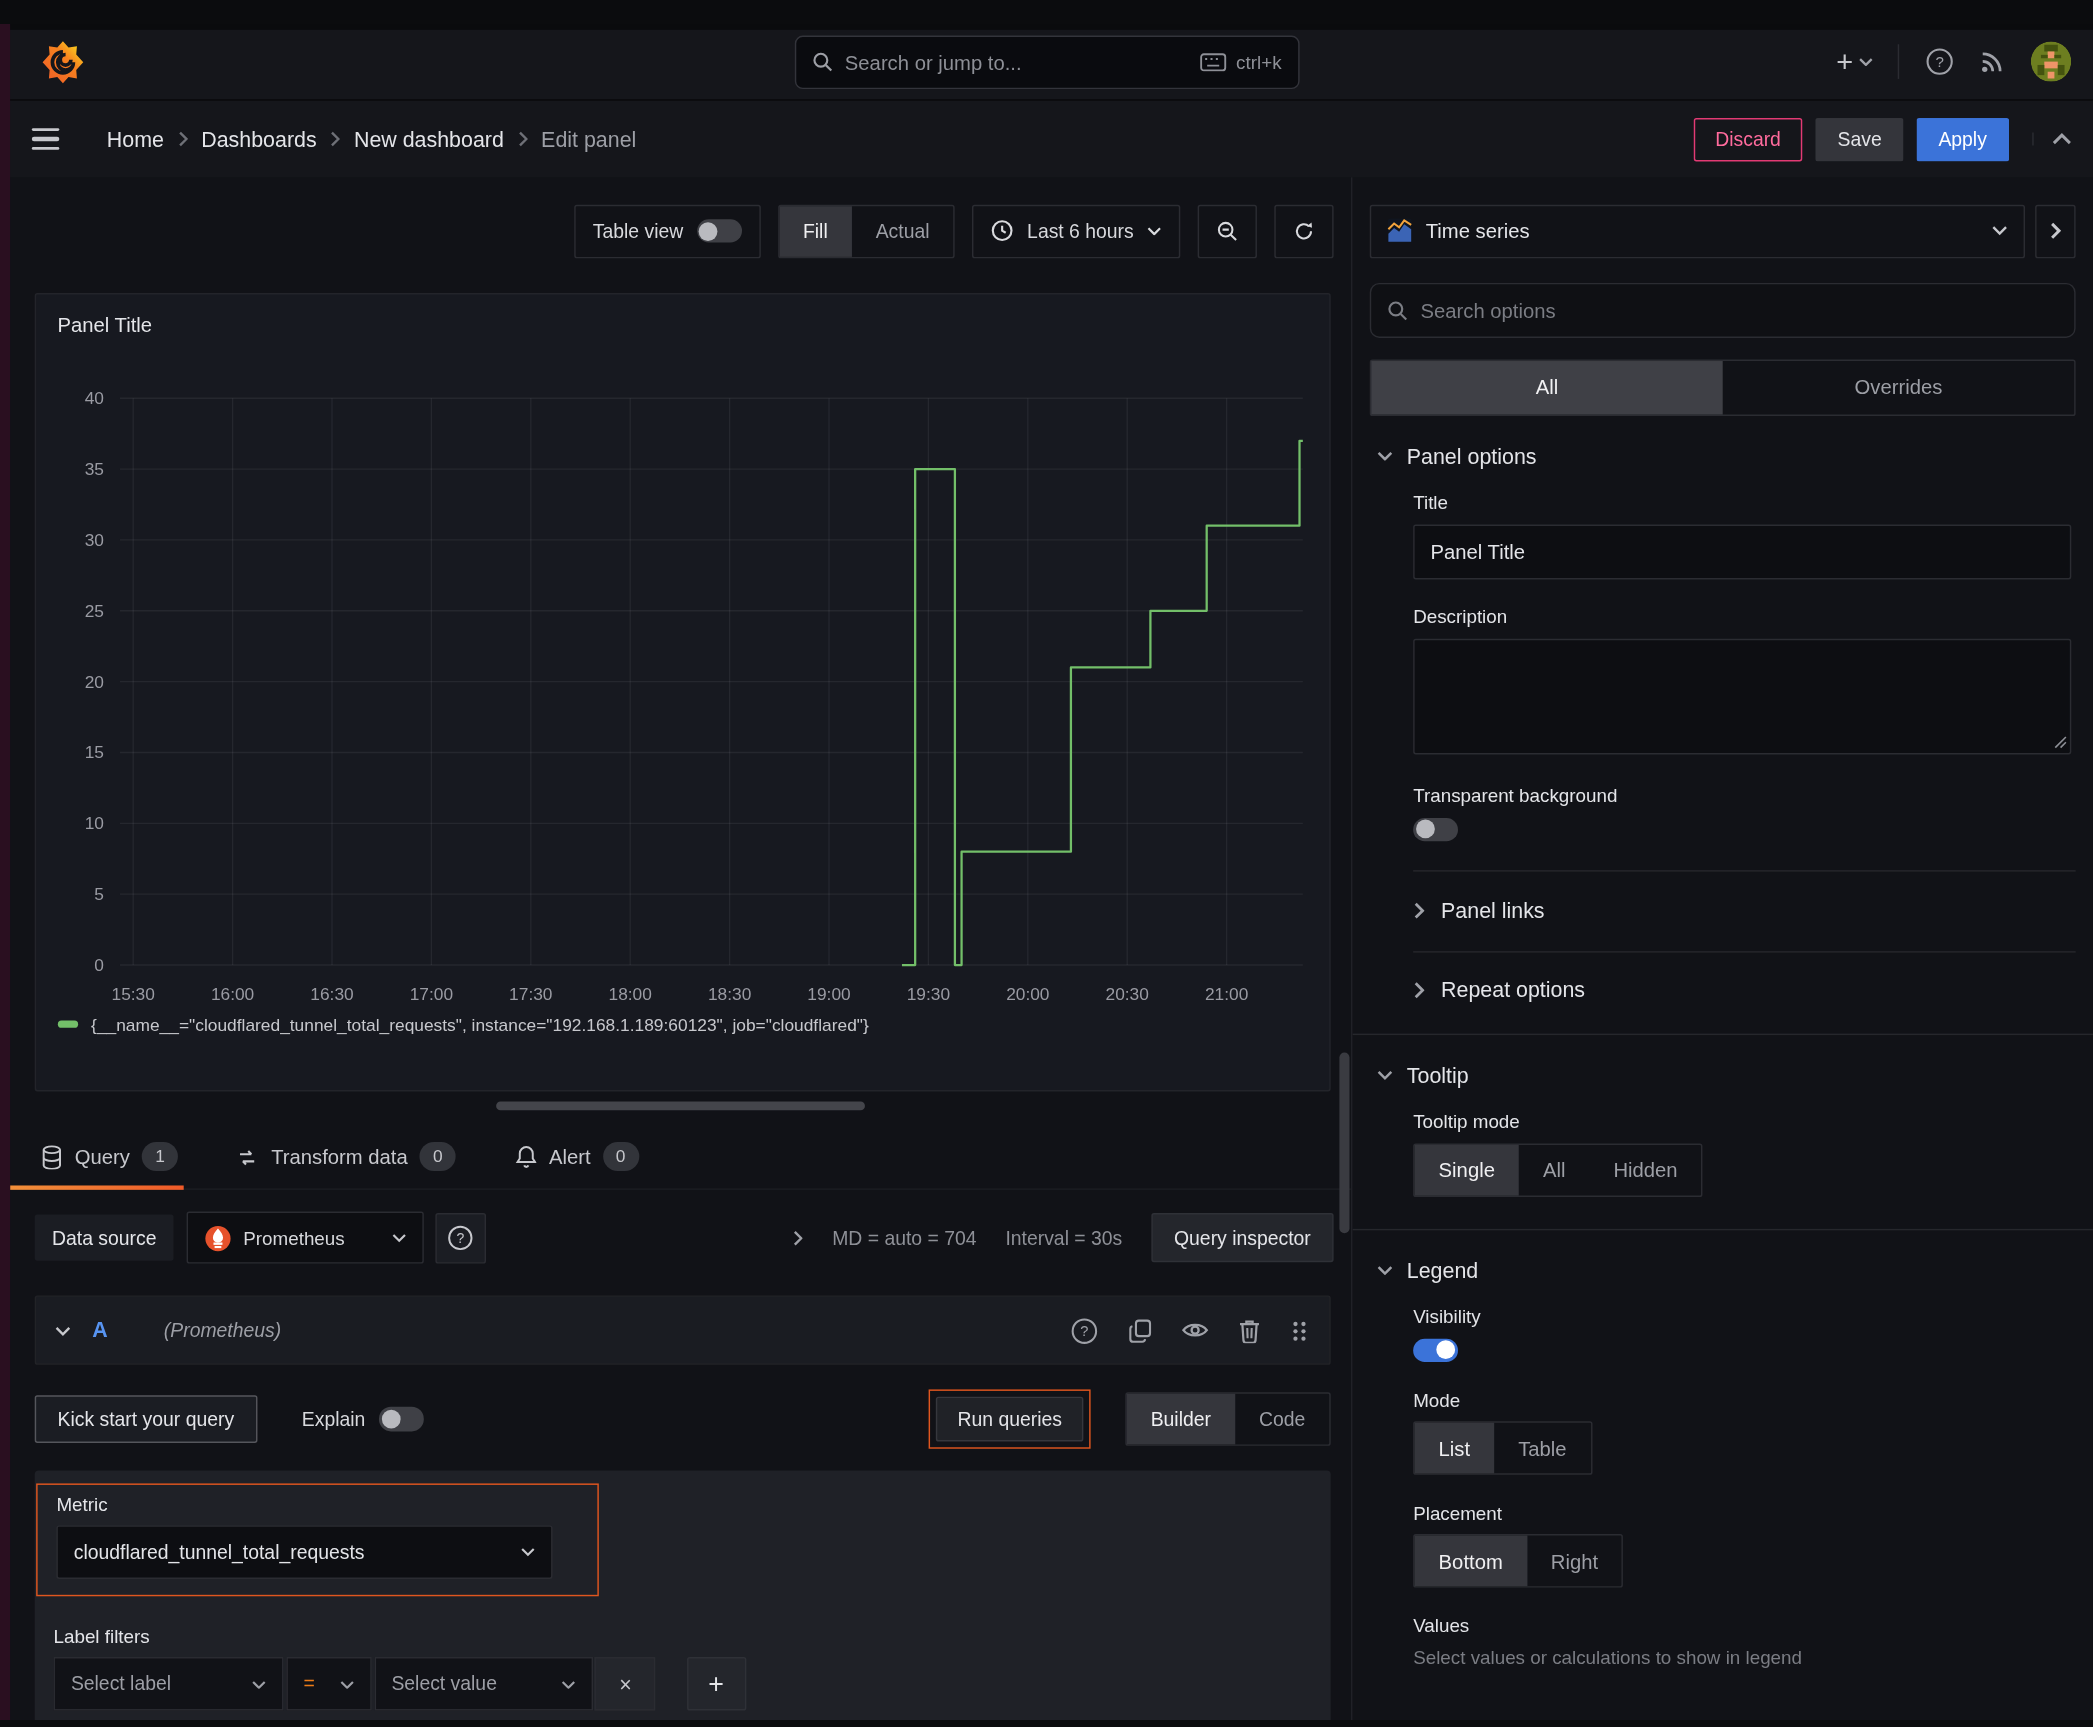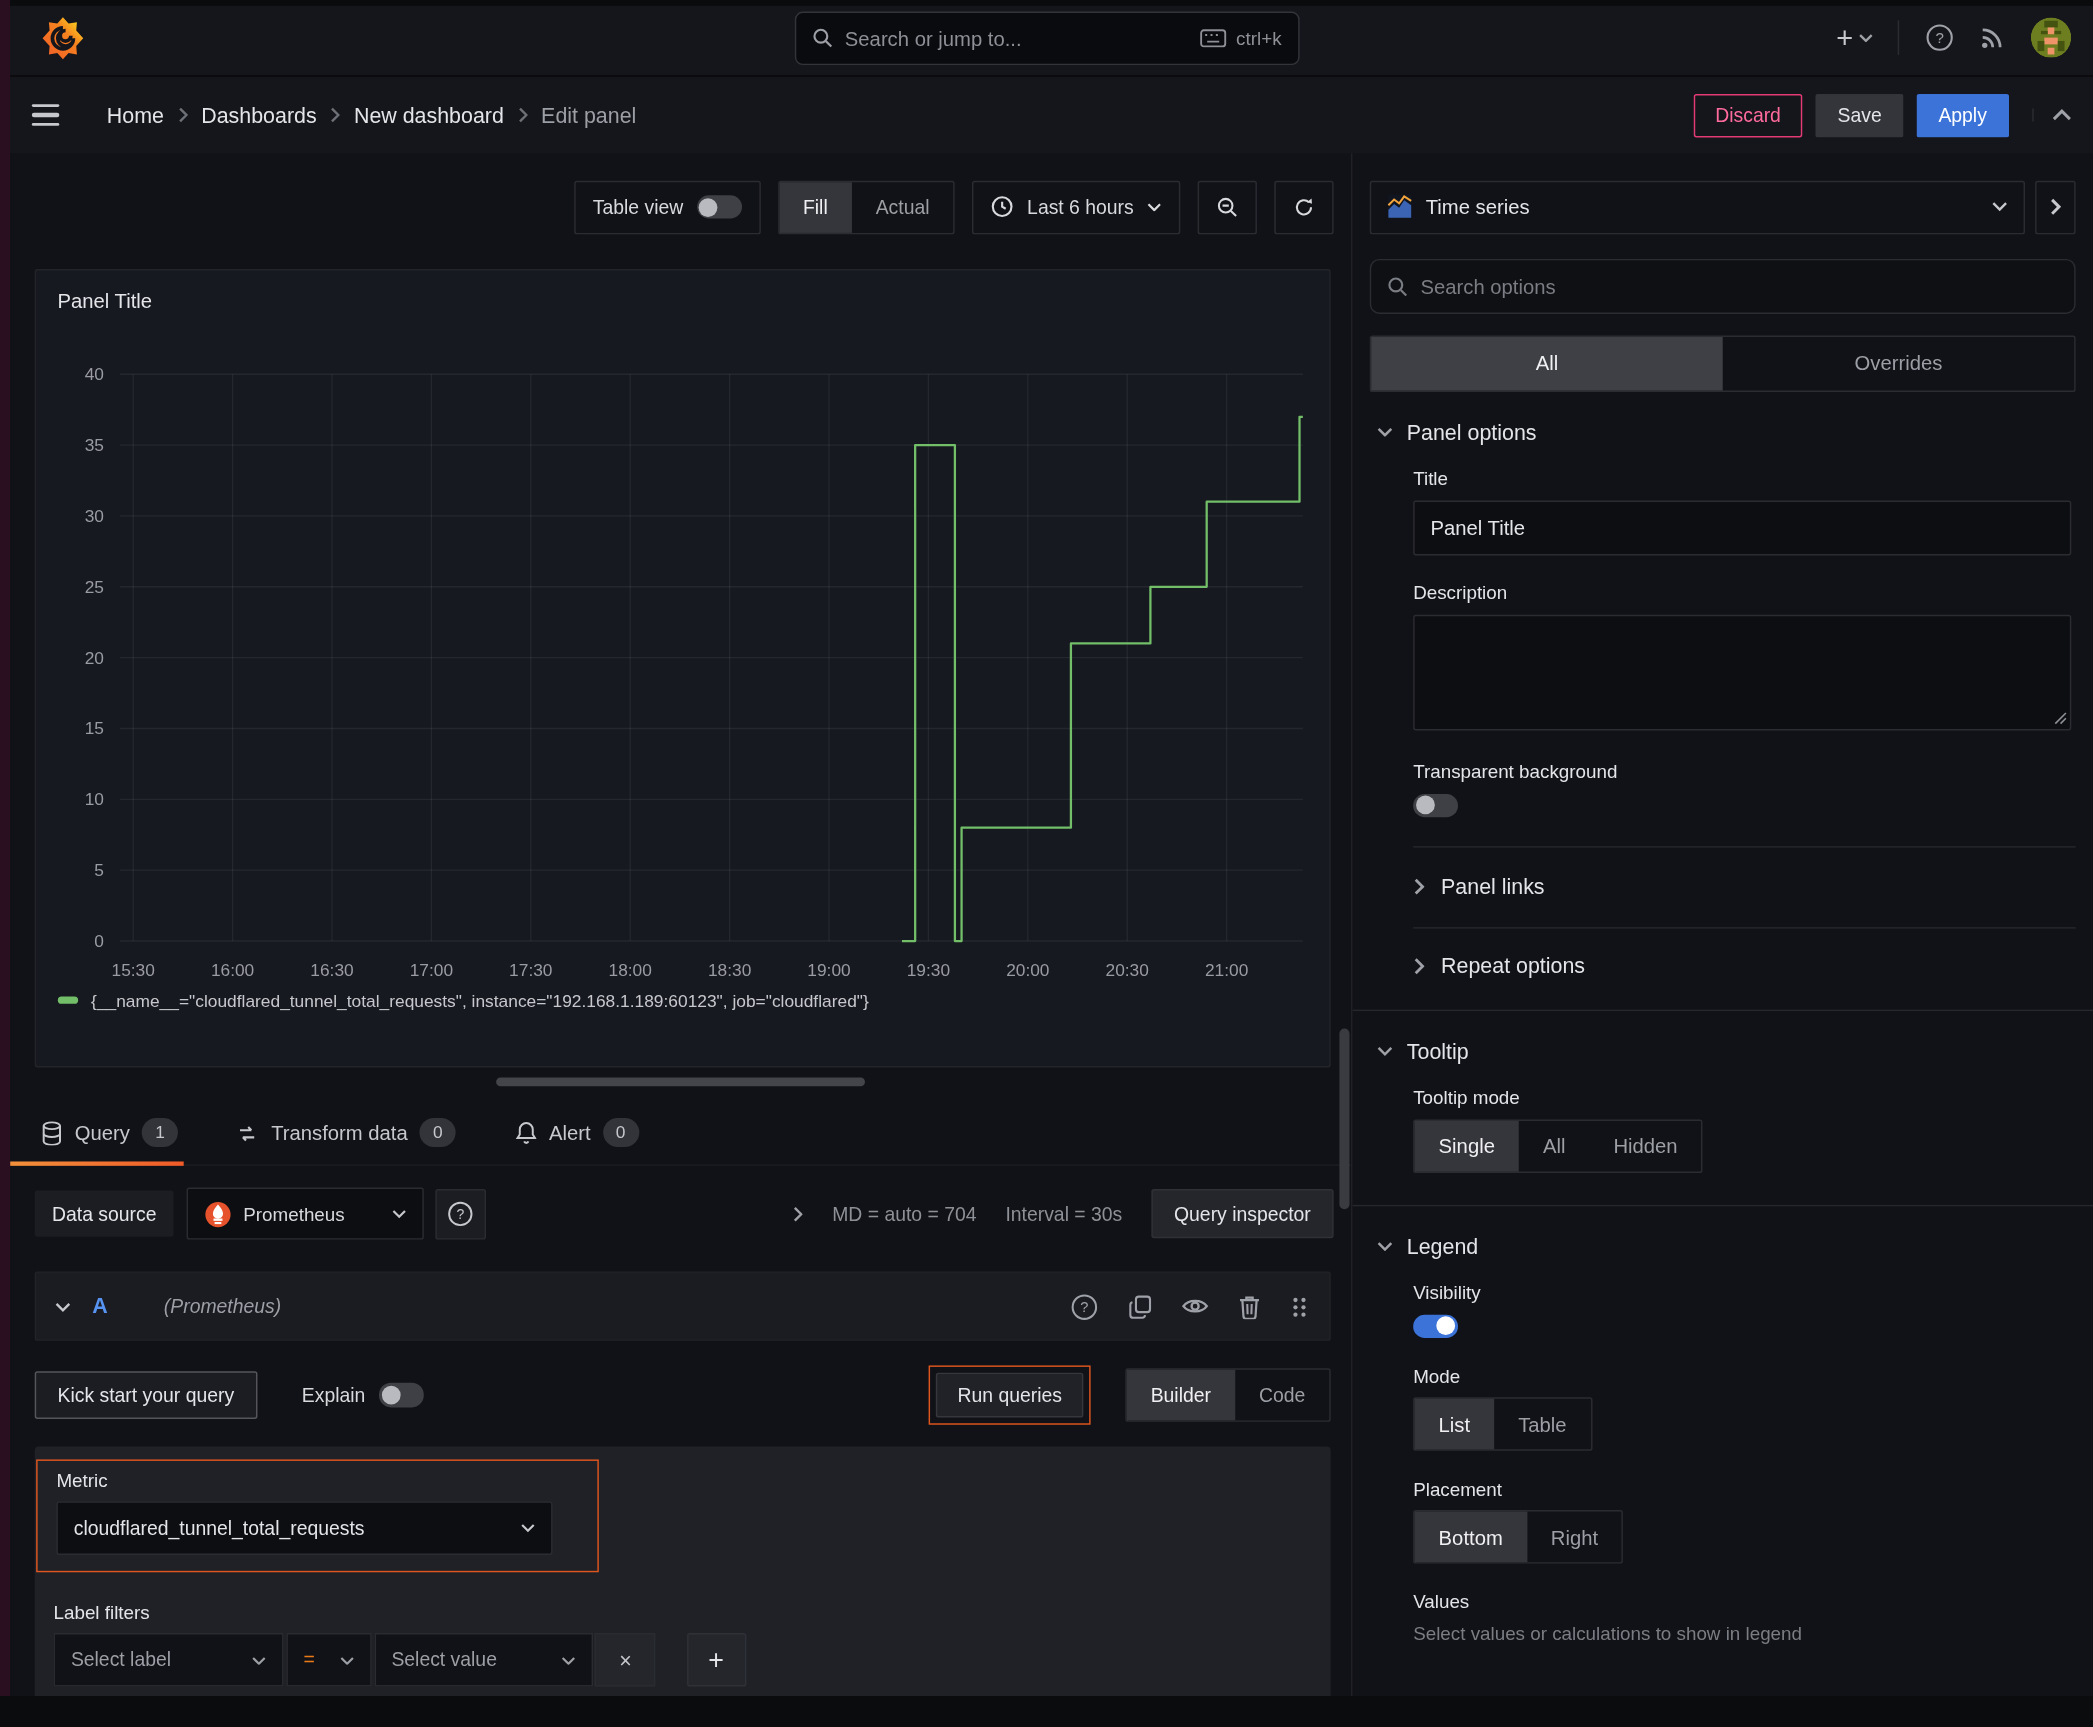--- a/index.html
+++ b/index.html
@@ -1,18 +1,18 @@
 <!DOCTYPE html>
 <html style="font-size:14.8px"><head>
 <meta charset="utf-8">
 <style>
   * { margin:0; padding:0; box-sizing:border-box; }
   html,body { background:#0b0c0e; }
   body { width:2093px; height:1728px; overflow:hidden; font-family:"Liberation Sans", sans-serif; }
-  #frame { width:2093px; height:1696px; overflow:hidden; position:relative; }
+  #frame { width:2093px; height:1696px; overflow:hidden; position:relative;margin-top:24px; }
   #scale { width:1447px; height:1195px; transform:scale(1.44643); transform-origin:0 0; position:relative;
            background:#111217; color:#d8d9dd; font-size:13px; }
 
   .edge-top { position:absolute; left:0; top:0; width:100%; height:3.7px; background:#0a0b0d; z-index:60; }
   .edge-left { position:absolute; left:0; top:0; width:6.5px; height:100%; background:#2a0f20; z-index:60; }
 
   
   .topnav { position:relative; height:53px; background:#15161b; border-bottom:0.9px solid #0a0a0c;
             display:flex; align-items:center; padding:0 14.8px 0 22px; }
   .logo { width:31px; height:31px; margin-left:5.5px; }

